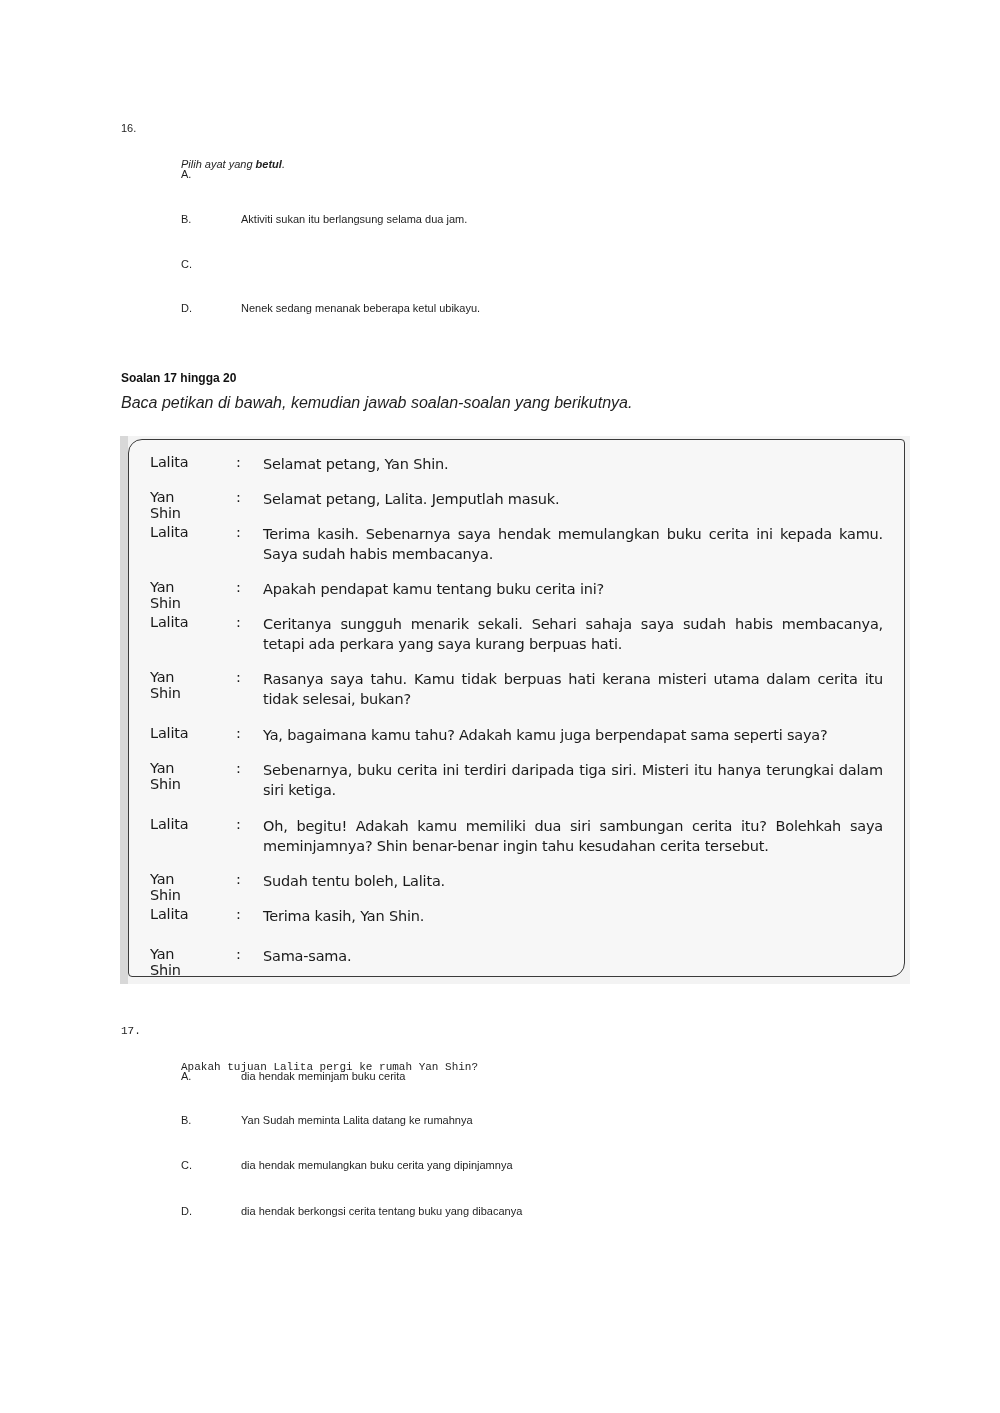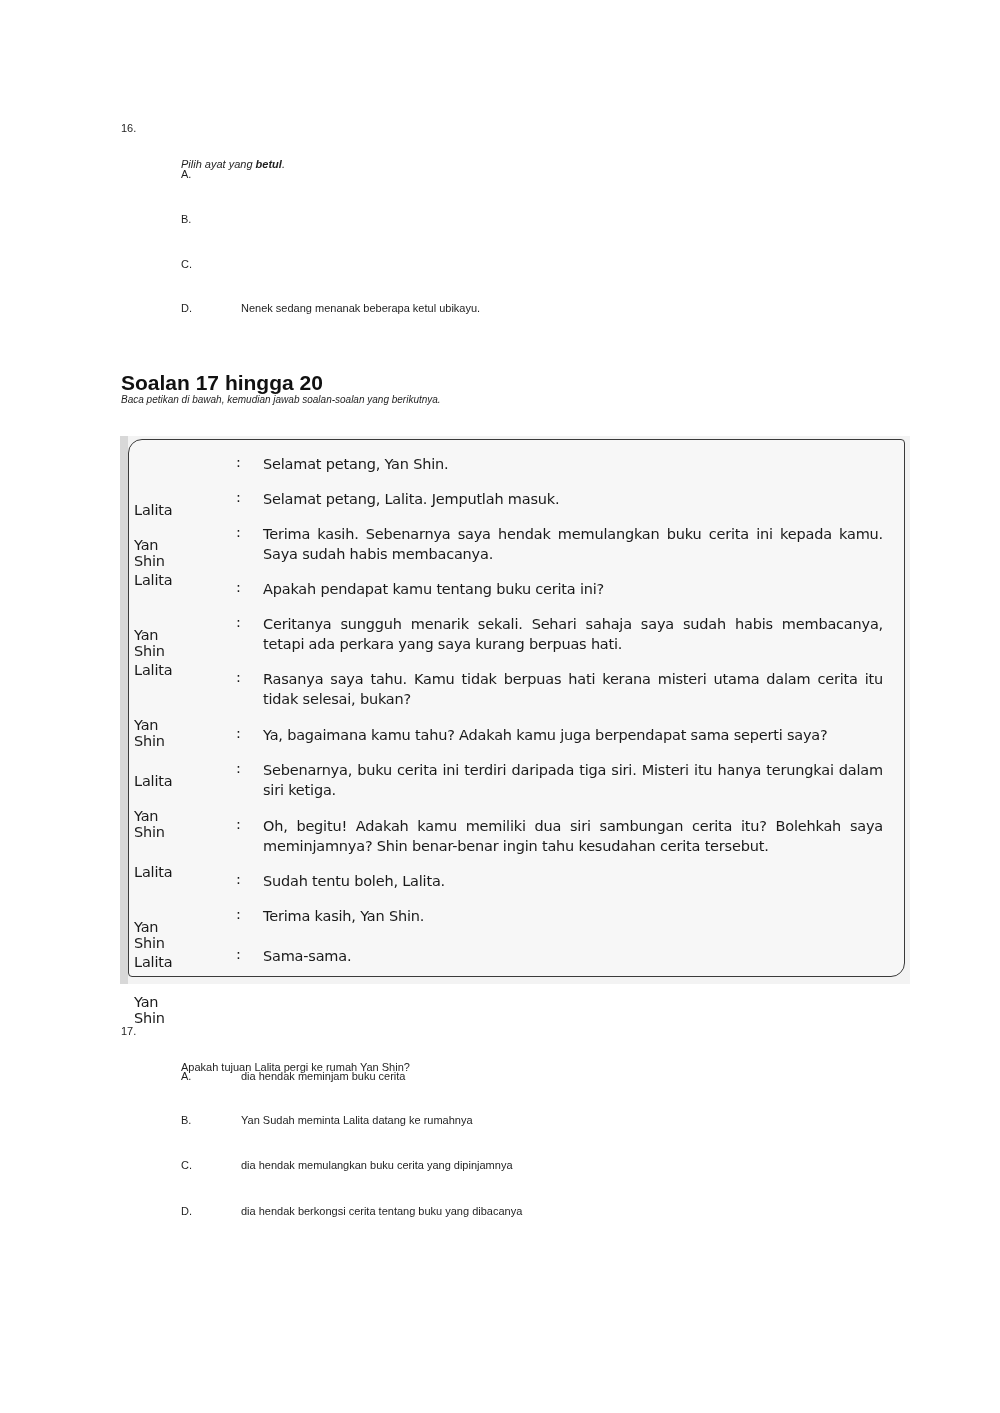--- a/index.html
+++ b/index.html
@@ -5,45 +5,46 @@
   html, body { margin:0; padding:0; background:#ffffff; }
   body { width:1000px; height:1413px; position:relative; overflow:hidden;
          font-family: "Liberation Sans", sans-serif; color:#222; }
   .qnum { position:absolute; left:121px; }
   .qtext { position:absolute; left:181px; white-space:nowrap;margin-top:36px; }
   .opt-letter { position:absolute; left:181px; }
   .opt-text { position:absolute; left:241px; white-space:nowrap; }
   .row { position:absolute; left:0; width:1000px; height:20px; font-size:11px; color:#1f1f1f; }
   .italic { font-style:italic; }
   .bold { font-weight:bold; }
-  .section-title { position:absolute; left:121px; top:371px; font-weight:bold; font-size:21px; color:#111; }
-  .section-instr { position:absolute; left:121px; top:394px; font-style:italic; font-size:10px; color:#1f1f1f; white-space:nowrap; }
+  .section-title { position:absolute; left:121px; top:371px; font-weight:bold; font-size:12px; color:#111; }
+  .section-instr { position:absolute; left:121px; top:394px; font-style:italic; font-size:16px; color:#1f1f1f; white-space:nowrap; }
 
   .scan-bg { position:absolute; left:120px; top:436px; width:790px; height:548px; background:#f3f3f3; }
   .scan-edge { position:absolute; left:120px; top:436px; width:8px; height:548px; background:#d8d8d8; }
   .dialog-box { position:absolute; left:128px; top:439px; width:775px; height:536px;
                 border:1.6px solid #3a3a3a; border-radius:14px 4px 14px 4px; background:#f7f7f7; }
   .d-line { position:absolute; font-family:"DejaVu Sans", sans-serif; font-size:14.5px; color:#1a1a1a; letter-spacing:-0.2px; }
-  .d-speaker { position:absolute; left:134px;margin-top:48px; }
+  .d-speaker { position:absolute; left:150px; }
   .d-colon { position:absolute; left:236px; }
   .d-text { position:absolute; left:263px; width:620px; line-height:20px; text-align:justify; }
 </style>
 </head>
 <body>
 
 <div>
   <div class="row" style="top:122px;">
     <span class="qnum">16.</span>
     <span class="qtext italic"><span>Pilih ayat yang </span><span class="bold">betul</span><span>.</span></span>
   </div>
   <div class="row" style="top:168px;">
     <span class="opt-letter">A.</span>
   </div>
   <div class="row" style="top:213px;">
     <span class="opt-letter">B.</span>
+    <span class="opt-text">Aktiviti sukan itu berlangsung selama dua jam.</span>
   </div>
   <div class="row" style="top:258px;">
     <span class="opt-letter">C.</span>
   </div>
   <div class="row" style="top:302px;">
     <span class="opt-letter">D.</span>
     <span class="opt-text">Nenek sedang menanak beberapa ketul ubikayu.</span>
   </div>
 </div>
 
@@ -111,21 +112,21 @@
     <span class="d-text">Terima kasih, Yan Shin.</span>
   </div>
   <div class="d-line" style="top:946px;">
     <span class="d-speaker">Yan Shin</span>
     <span class="d-colon">:</span>
     <span class="d-text">Sama-sama.</span>
   </div>
 </div>
 
 <div>
-  <div class="row" style="top:1025px;">
+  <div class="row" style="top:1025px;font-family:Liberation Mono, monospace;">
     <span class="qnum">17.</span>
     <span class="qtext">Apakah tujuan Lalita pergi ke rumah Yan Shin?</span>
   </div>
   <div class="row" style="top:1070px;">
     <span class="opt-letter">A.</span>
     <span class="opt-text">dia hendak meminjam buku cerita</span>
   </div>
   <div class="row" style="top:1114px;">
     <span class="opt-letter">B.</span>
     <span class="opt-text">Yan Sudah meminta Lalita datang ke rumahnya</span>

